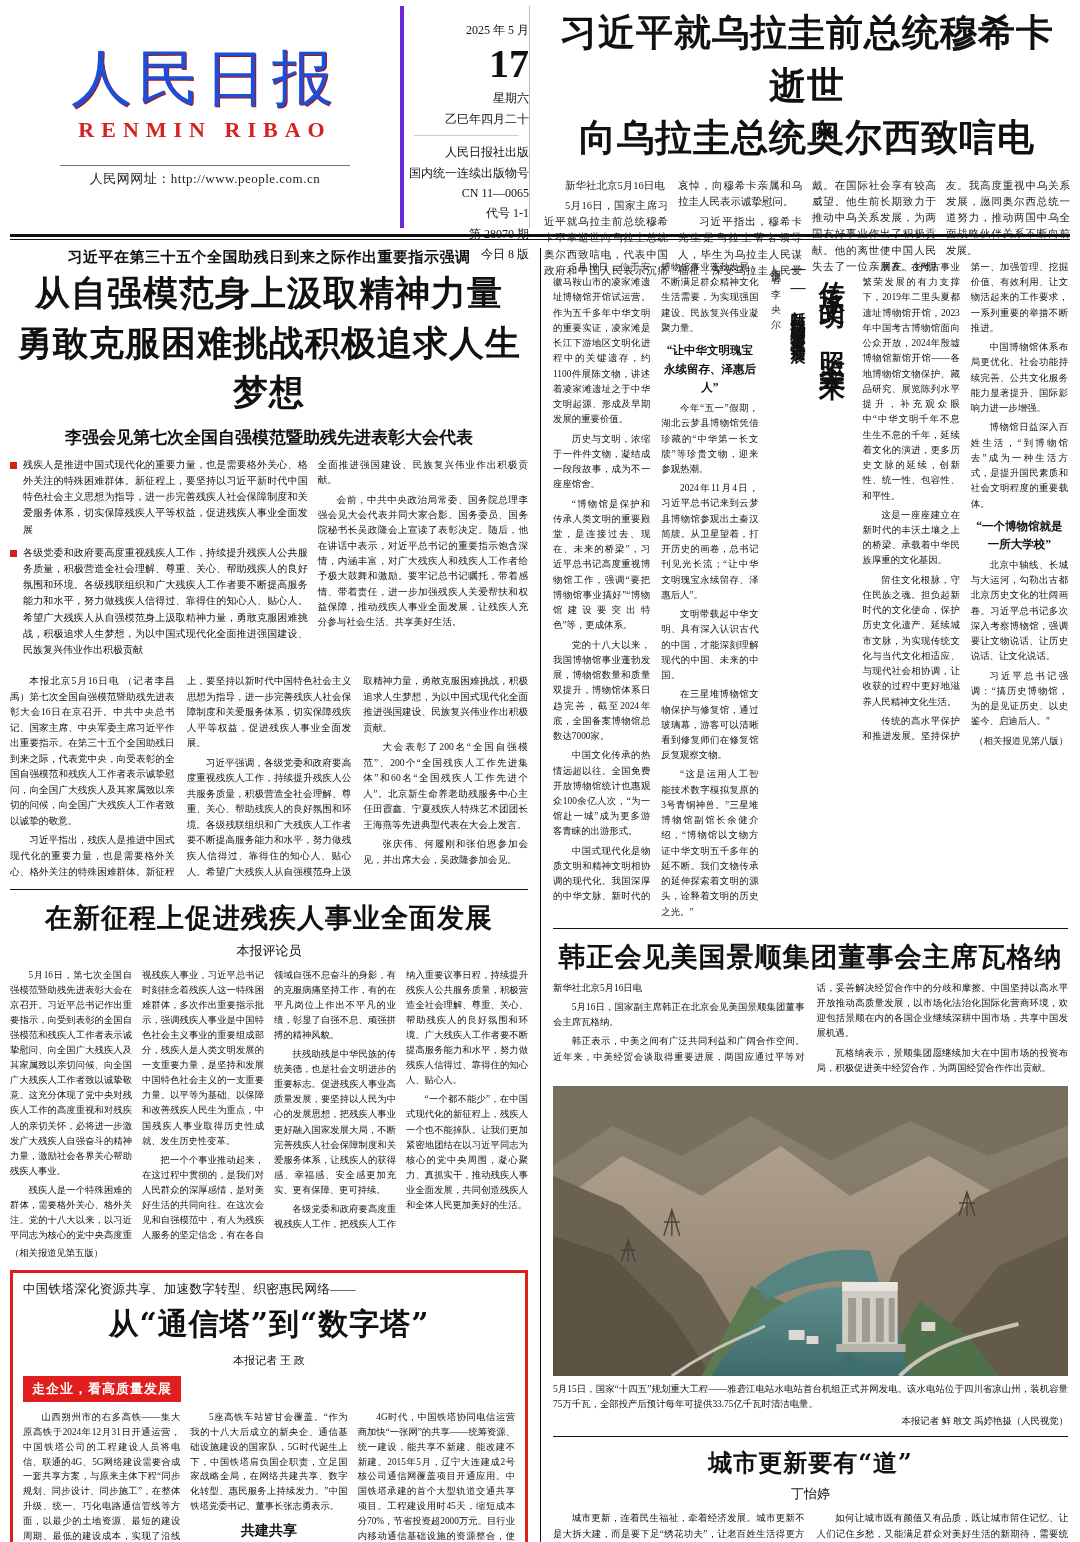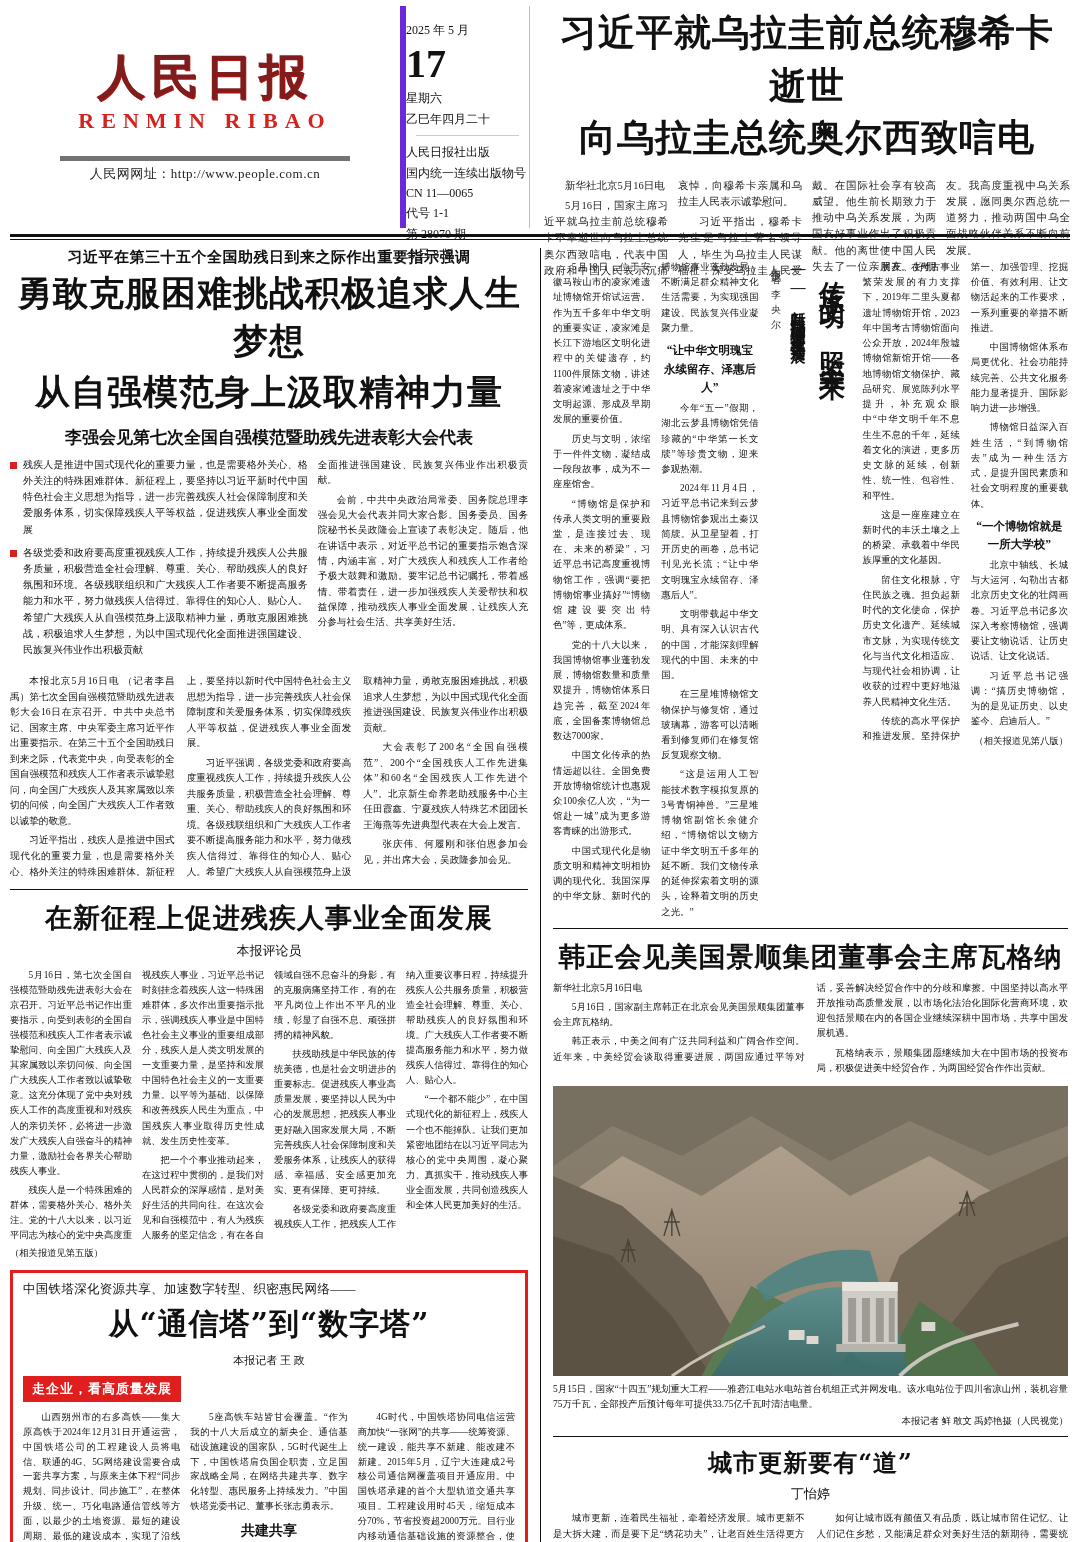--- a/index.html
+++ b/index.html
@@ -12,49 +12,49 @@
     position:relative;
     overflow:hidden;
   }
   .page { width:1080px; height:1542px; position:relative; padding:6px 10px; }
 
   
   .masthead { display:flex; width:1060px; height:222px; }
   .mh-logo { width:390px; display:flex; flex-direction:column; justify-content:center; align-items:center; }
   .mh-logo .cn {
     font-family:"DejaVu Serif", serif;
-    font-weight:bold;
-    font-size:48px;
-    color:#7f1d1d;
+    font-weight:normal;
+    font-size:61px;
+    color:#1d4ed8;
     letter-spacing:6px;
     line-height:1.05;
     text-shadow:1px 1px 0 #b3120f;
   }
   .mh-logo .py {
     font-family:"Liberation Serif", serif;
     font-size:22px;
     letter-spacing:7px;
     color:#d4231f;
     margin-top:6px;
     font-weight:bold;
   }
   .mh-logo .site {
     margin-top:22px;
     font-size:13px;
     color:#222;
     letter-spacing:0.5px;
-    border-top:5px solid #737373;
+    border-top:1px solid #737373;
     padding-top:4px;
     width:290px;
     text-align:center;
   }
   .mh-date {
     width:130px;
-    border-left:6px solid #6d28d9; border-right:1px solid #bbb;
-    text-align:left;
+    border-left:4px solid #6d28d9; border-right:1px solid #bbb;
+    text-align:right;
     font-size:12px;
     padding-top:14px;
     line-height:1.7;
   }
   .mh-date .big { font-size:40px; font-weight:bold; line-height:1.1; margin:2px 0 2px; }
   .mh-date .sep { height:1px; background:#ccc; margin:6px 10px; }
   .mh-head { flex:1; padding-left:14px; }
   .mh-head h1 {
     margin:0;
     font-family:"DejaVu Serif", serif;
@@ -236,22 +236,22 @@
   </div>
 
   <div class="rule-thick"></div>
   <div class="rule-thin"></div>
 
   <div class="body-wrap">
 
     <div class="col-left">
 
       <div class="kicker">习近平在第三十五个全国助残日到来之际作出重要指示强调</div>
+      <div class="bigtitle">从自强模范身上汲取精神力量</div>
       <div class="bigtitle">勇敢克服困难挑战积极追求人生梦想</div>
-      <div class="bigtitle">从自强模范身上汲取精神力量</div>
       <div class="subtitle">李强会见第七次全国自强模范暨助残先进表彰大会代表</div>
 
       <div class="hl-box">
         <div class="hl-left">
           <div class="bullet">
             <span class="sq"></span>
             <span>残疾人是推进中国式现代化的重要力量，也是需要格外关心、格外关注的特殊困难群体。新征程上，要坚持以习近平新时代中国特色社会主义思想为指导，进一步完善残疾人社会保障制度和关爱服务体系，切实保障残疾人平等权益，促进残疾人事业全面发展</span>
           </div>
           <div class="bullet">
             <span class="sq"></span>

